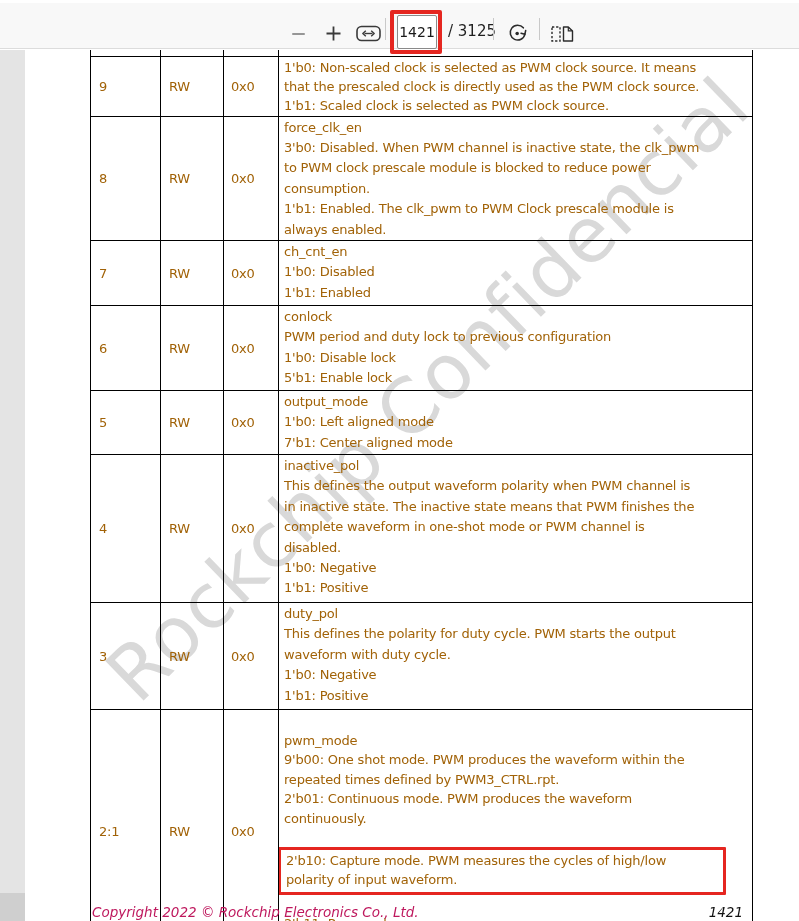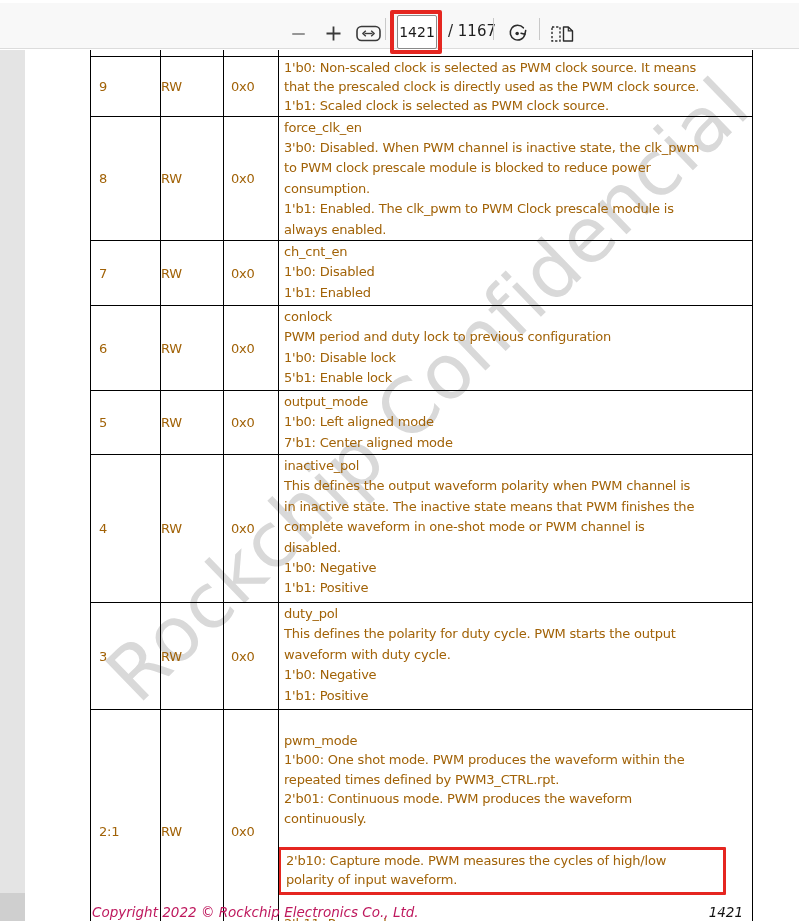--- a/index.html
+++ b/index.html
@@ -56,21 +56,21 @@
   .reg-table {
     position: absolute; left: 65px; top: 6px; z-index: 2;
     border-collapse: collapse; table-layout: fixed; width: 663px;
     background: transparent;
   }
   .reg-table td {
     border: 1px solid #000; overflow: hidden;
     font-size: 13px; letter-spacing: -0.2px; color: #a16207;
   }
   .c-bit   { width: 70px;  vertical-align: middle; padding-left: 8px; font-size: 13.5px; }
-  .c-attr  { width: 63px;  vertical-align: middle; font-size: 13.5px; }
+  .c-attr  { width: 63px;  vertical-align: middle; padding-left: 8px; font-size: 13.5px; }
   .c-reset { width: 55px;  vertical-align: middle; padding-left: 7px; font-size: 13.5px; }
   .c-desc  { width: 474px; vertical-align: top; padding: 1px 4px 0 5px;
              line-height: 20.4px; white-space: pre-line; }
   .r0 { height: 59px; }  .r0 .c-desc { line-height: 19.2px; }
   .r1 { height: 123px; } .r2 { height: 65px; }  .r3 { height: 85px; }
   .r4 { height: 64px; }  .r5 { height: 148px; } .r6 { height: 107px; }
   .r7 { height: 163px; } .r7 .c-desc { line-height: 19.5px; }
 
   .capture-box {
     border: 3px solid #e52620; border-radius: 1px;
@@ -109,21 +109,21 @@
       <path d="M10.8 7.8 L7.8 10.5 l3 2.7" fill="none" stroke="#3a3a3a" stroke-width="1.4" stroke-linejoin="round"></path>
       <path d="M16.2 7.8 L19.2 10.5 l-3 2.7" fill="none" stroke="#3a3a3a" stroke-width="1.4" stroke-linejoin="round"></path>
     </svg>
   </button>
 
   <div class="tb-sep" style="left:385px;"></div>
 
   <input class="page-input" value="1421" style="">
   <div class="page-red-box"></div>
 
-  <span class="page-total">/ 1167</span>
+  <span class="page-total">/ 3125</span>
 
   <div class="tb-sep" style="left:493px;"></div>
 
   <button class="tb-btn" style="left:505px; top:18px; width:25px; height:25px;">
     <svg width="23" height="23" viewBox="0 0 22 22">
       <path d="M16.6 5.6 A7.1 7.1 0 1 0 18.1 11.6" fill="none" stroke="#2b2b2b" stroke-width="1.5" stroke-linecap="round"></path>
       <path d="M18.8 8.2 l-0.8 3.6 -3.6 -1.1" fill="none" stroke="#2b2b2b" stroke-width="1.5" stroke-linejoin="round" stroke-linecap="round"></path>
       <circle cx="10.7" cy="11" r="1.7" fill="#2b2b2b"></circle>
     </svg>
   </button>
@@ -219,21 +219,21 @@
 waveform with duty cycle.
 1'b0: Negative
 1'b1: Positive</td>
     </tr>
     <tr class="r7">
       <td class="c-bit">2:1</td>
       <td class="c-attr">RW</td>
       <td class="c-reset">0x0</td>
       <td class="c-desc">
         <div>pwm_mode
-1'b00: One shot mode. PWM produces the waveform within the
+9'b00: One shot mode. PWM produces the waveform within the
 repeated times defined by PWM3_CTRL.rpt.
 2'b01: Continuous mode. PWM produces the waveform
 continuously.</div>
         <div class="capture-box"><span>2'b10: Capture mode. PWM measures the cycles of high/low
 polarity of input waveform.</span></div>
         <div>2'b11: Reserved</div>
       </td>
     </tr>
   </tbody>
     </table>

